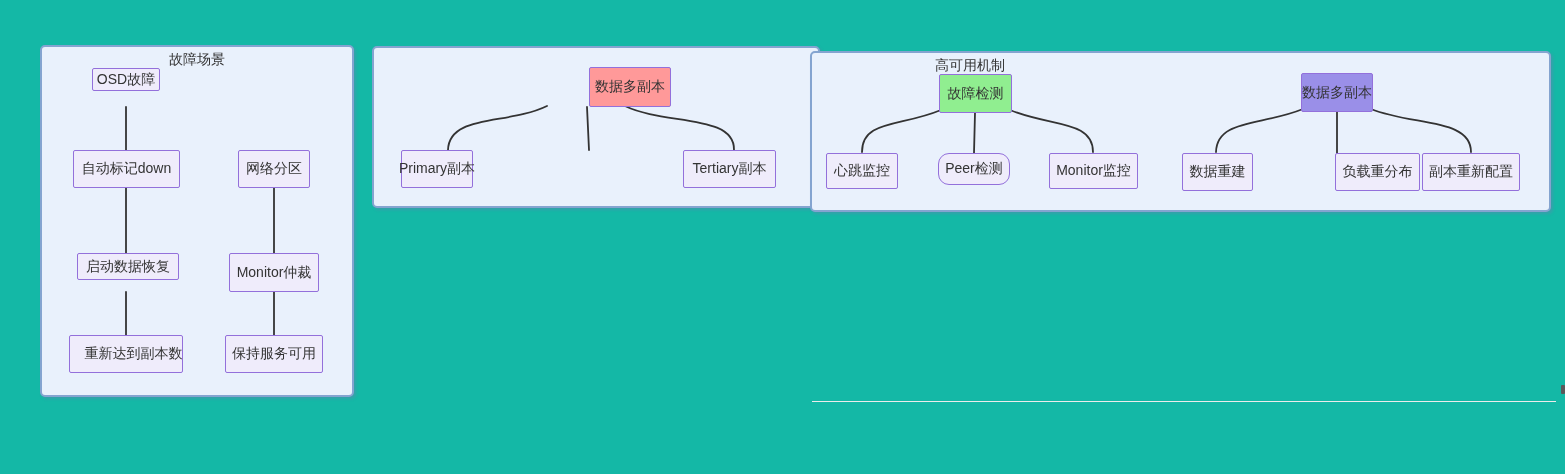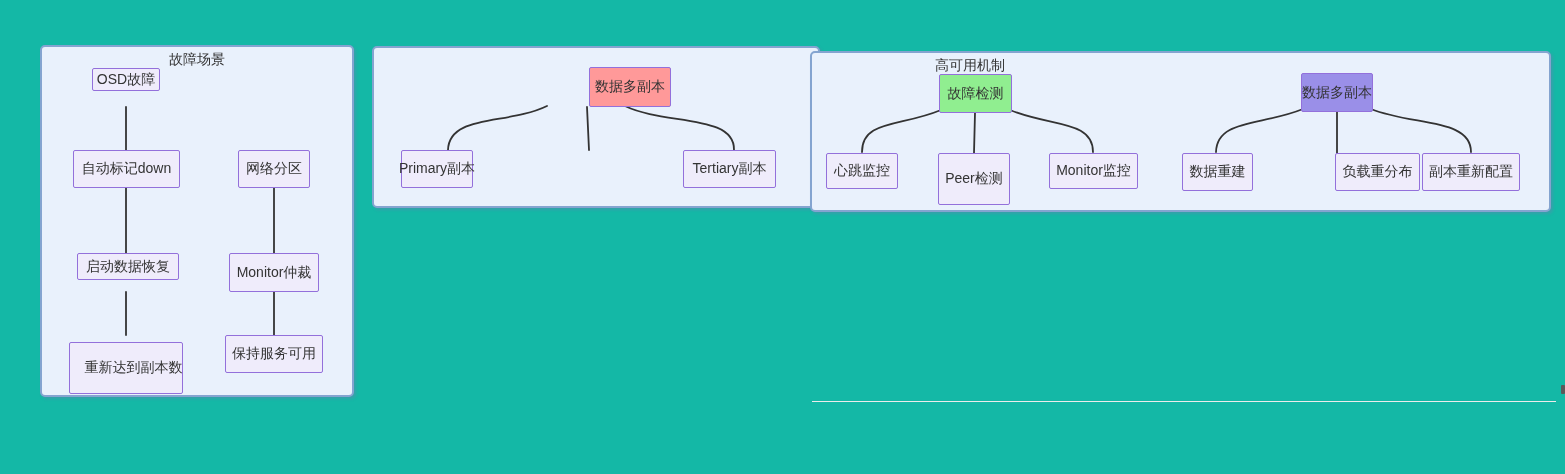--- a/index.html
+++ b/index.html
@@ -117,32 +117,32 @@
     <path class="edge" d="M1010 110 C1051 127 1093 120 1093 152"></path>
 
     <path class="edge" d="M1303 109 C1261 126 1217 119 1216 152"></path>
     <path class="edge" d="M1337 112 L1337 153"></path>
     <path class="edge" d="M1371 109 C1413 126 1471 118 1471 152"></path>
   </svg>
 
   <div class="node" style="left:92px;  top:68px;  width:68px;  height:23px;">OSD故障</div>
   <div class="node" style="left:73px;  top:150px; width:107px; height:38px;">自动标记down</div>
   <div class="node" style="left:77px;  top:253px; width:102px; height:27px;">启动数据恢复</div>
-  <div class="node" style="left:69px;  top:342px; width:114px; height:52px;padding-left:15px;">重新达到副本数</div>
+  <div class="node" style="left:69px;  top:335px; width:114px; height:38px;padding-left:15px;">重新达到副本数</div>
   <div class="node" style="left:238px; top:150px; width:72px;  height:38px;">网络分区</div>
   <div class="node" style="left:229px; top:253px; width:90px;  height:39px;">Monitor仲裁</div>
   <div class="node" style="left:225px; top:335px; width:98px;  height:38px;">保持服务可用</div>
 
   <div class="node red" style="left:545px; top:67px; width:82px; height:40px;margin-left:44px;">数据多副本</div>
   <div class="node" style="left:401px; top:150px; width:72px;  height:38px;">Primary副本</div>
   <div class="node" style="left:683px; top:150px; width:93px;  height:38px;">Tertiary副本</div>
 
   <div class="node green" style="left:939px; top:74px; width:73px; height:39px;">故障检测</div>
   <div class="node" style="left:826px;  top:153px; width:72px; height:36px;">心跳监控</div>
-  <div class="node" style="left:938px;  top:153px; width:72px; height:52px;">Peer检测</div>
+  <div class="node" style="left:938px;  top:153px; width:72px; height:32px;border-radius:11px;">Peer检测</div>
   <div class="node" style="left:1049px; top:153px; width:89px; height:36px;">Monitor监控</div>
 
   <div class="node purple" style="left:1301px; top:73px; width:72px; height:39px;">数据多副本</div>
   <div class="node" style="left:1182px; top:153px; width:71px; height:38px;">数据重建</div>
   <div class="node" style="left:1295px; top:153px; width:85px; height:38px;margin-left:40px;">负载重分布</div>
   <div class="node" style="left:1422px; top:153px; width:98px; height:38px;">副本重新配置</div>
 
   <div class="faint-rule" style="left:812px; top:401px; width:744px;"></div>
   <div class="edge-artifact" style="left:1561px; top:385px; width:4px; height:9px;"></div>
 

